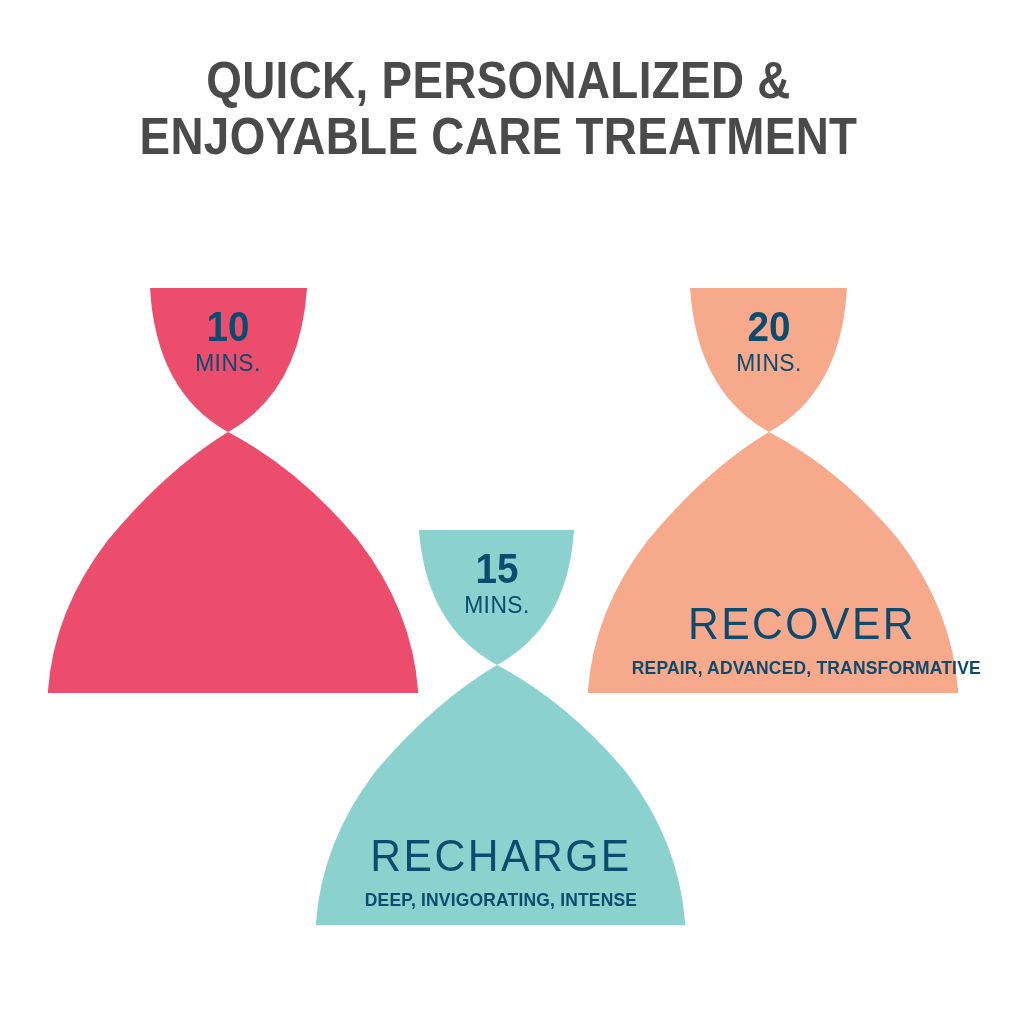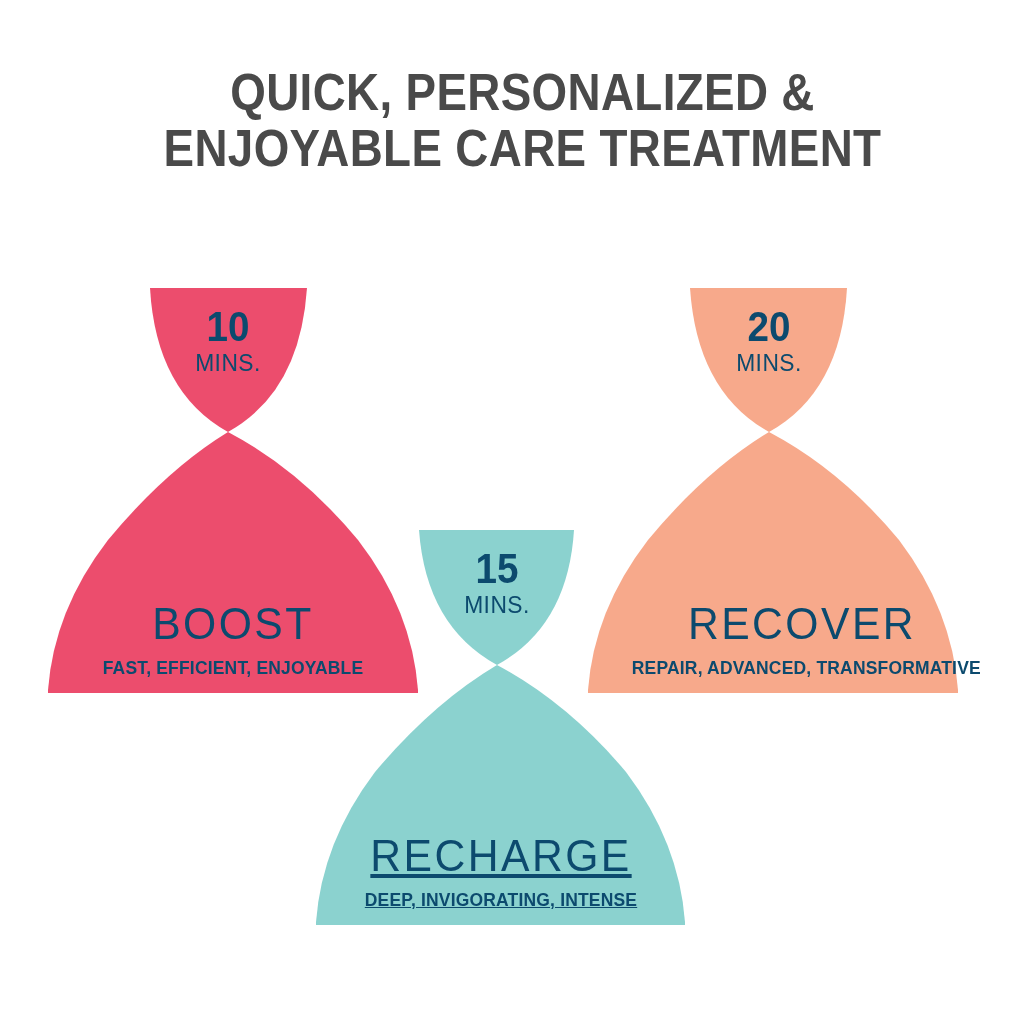--- a/index.html
+++ b/index.html
@@ -18,25 +18,24 @@
     position: relative;
     width: 1024px;
     height: 1024px;
     background: #ffffff;
   }
 
   
   .title-block {
     position: absolute;
     left: 0;
-    top: 64px;
+    top: 52px;
     width: 997px;
     text-align: center;
     line-height: 1.08;
-    padding-left: 24px;
   }
   .title-line {
     display: block;
     color: #4a4a4a;
     font-family: "Liberation Sans Narrow", "Liberation Sans", sans-serif;
     font-weight: bold;
     font-size: 52px;
     letter-spacing: 0.4px;
     transform: scaleX(0.88);
     transform-origin: center center;
@@ -135,31 +134,27 @@
       </g>
 
     </svg>
   </div>
 
   <div class="hg-text mins-group" style="left:148px; top:306px; width:160px;">
     <span class="mins-value">10</span>
     <span class="mins-unit">MINS.</span>
   </div>
 
-  <div class="hg-text label-group" style="left:48px; top:602px; width:370px;">
-    <span class="label-name">BOOST</span>
-    <span class="label-sub">FAST, EFFICIENT, ENJOYABLE</span>
-  </div>
 
   <div class="hg-text mins-group" style="left:417px; top:548px; width:160px;">
     <span class="mins-value">15</span>
     <span class="mins-unit">MINS.</span>
   </div>
 
-  <div class="hg-text label-group" style="left:316px; top:834px; width:370px;text-decoration:underline;">
+  <div class="hg-text label-group" style="left:316px; top:834px; width:370px;">
     <span class="label-name">RECHARGE</span>
     <span class="label-sub">DEEP, INVIGORATING, INTENSE</span>
   </div>
 
   <div class="hg-text mins-group" style="left:689px; top:306px; width:160px;text-align:center;">
     <span class="mins-value">20</span>
     <span class="mins-unit">MINS.</span>
   </div>
 
   <div class="hg-text label-group" style="left:617px; top:602px; width:370px;">

